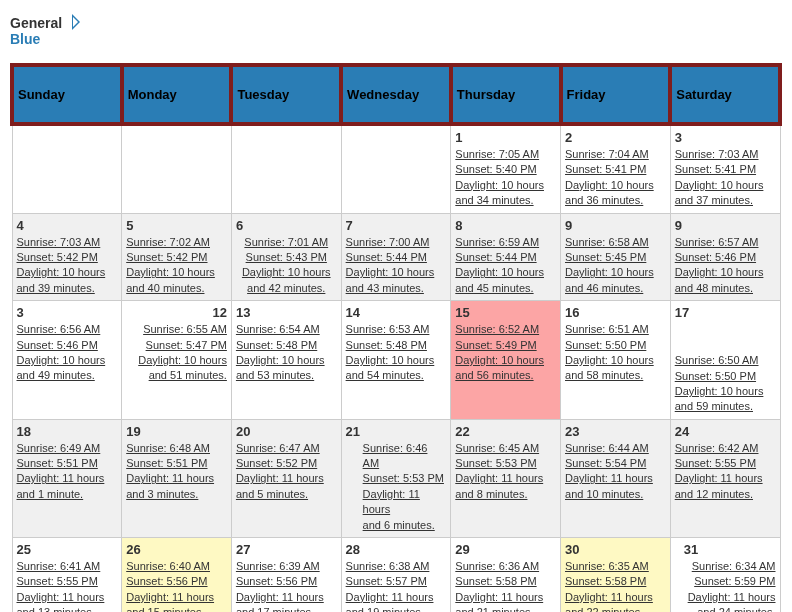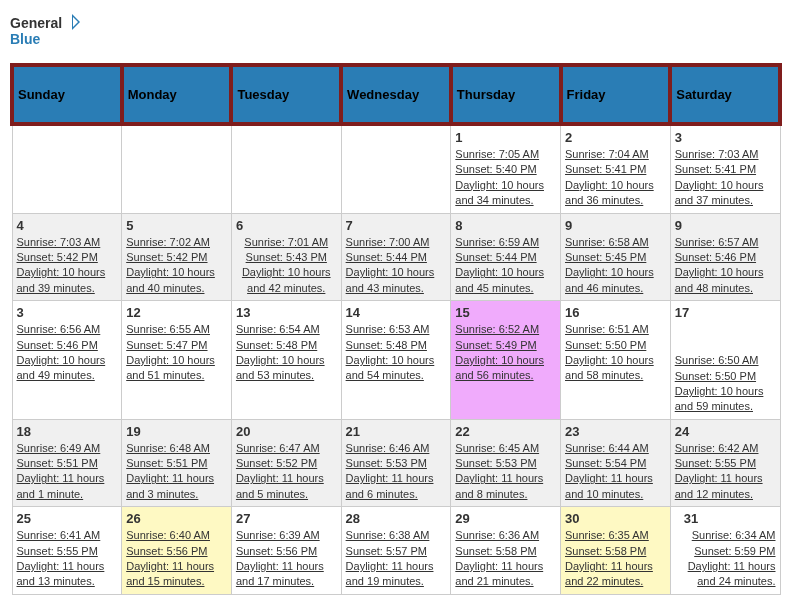--- a/index.html
+++ b/index.html
@@ -188,42 +188,42 @@
         </td>
       </tr>
       <tr>
         <td style="background: rgb(255, 255, 255);">
           <span class="day-num">3</span>
           <div class="day-info" style="white-space: pre-line;">Sunrise: 6:56 AM
 Sunset: 5:46 PM
 Daylight: 10 hours
 and 49 minutes.</div>
         </td>
-        <td style="background: rgb(255, 255, 255);">
+        <td style="background: rgb(255, 255, 255); text-align: right;">
           <span class="day-num">12</span>
           <div class="day-info" style="white-space: pre-line;">Sunrise: 6:55 AM
 Sunset: 5:47 PM
 Daylight: 10 hours
 and 51 minutes.</div>
         </td>
         <td style="background: rgb(255, 255, 255);">
           <span class="day-num">13</span>
           <div class="day-info" style="white-space: pre-line;">Sunrise: 6:54 AM
 Sunset: 5:48 PM
 Daylight: 10 hours
 and 53 minutes.</div>
         </td>
         <td style="background: rgb(255, 255, 255);">
           <span class="day-num">14</span>
           <div class="day-info" style="white-space: pre-line;">Sunrise: 6:53 AM
 Sunset: 5:48 PM
 Daylight: 10 hours
 and 54 minutes.</div>
         </td>
-        <td style="background: #f0abfc;">
+        <td style="background: #fca5a5;">
           <span class="day-num">15</span>
           <div class="day-info" style="white-space: pre-line;">Sunrise: 6:52 AM
 Sunset: 5:49 PM
 Daylight: 10 hours
 and 56 minutes.</div>
         </td>
         <td style="background: rgb(255, 255, 255);">
           <span class="day-num">16</span>
           <div class="day-info" style="white-space: pre-line;">Sunrise: 6:51 AM
 Sunset: 5:50 PM
@@ -255,21 +255,21 @@
         </td>
         <td style="background: rgb(240, 240, 240); margin-left: 20px;">
           <span class="day-num">20</span>
           <div class="day-info" style="white-space: pre-line;">Sunrise: 6:47 AM
 Sunset: 5:52 PM
 Daylight: 11 hours
 and 5 minutes.</div>
         </td>
         <td style="background: rgb(240, 240, 240);">
           <span class="day-num">21</span>
-          <div class="day-info" style="white-space: pre-line;">Sunrise: 6:46 AM
+          <div class="day-info" style="white-space: pre-line; margin-left: 17px;">Sunrise: 6:46 AM
 Sunset: 5:53 PM
 Daylight: 11 hours
 and 6 minutes.</div>
         </td>
         <td style="background: rgb(240, 240, 240);">
           <span class="day-num">22</span>
           <div class="day-info" style="white-space: pre-line;">Sunrise: 6:45 AM
 Sunset: 5:53 PM
 Daylight: 11 hours
 and 8 minutes.</div>

